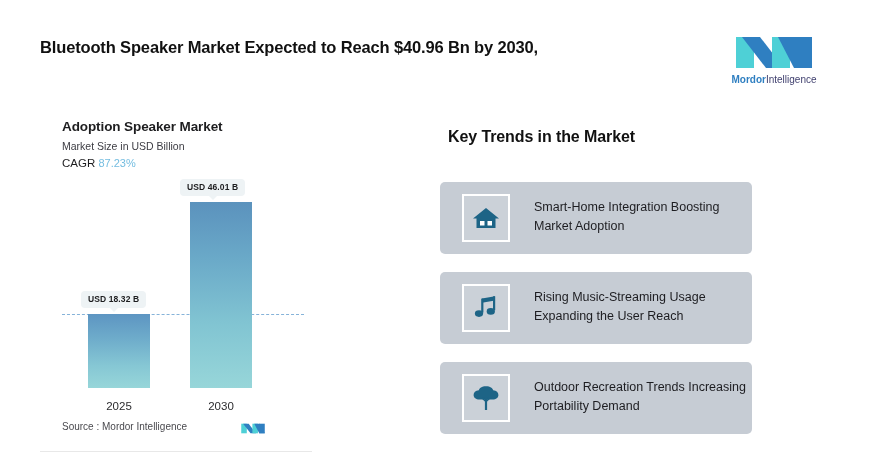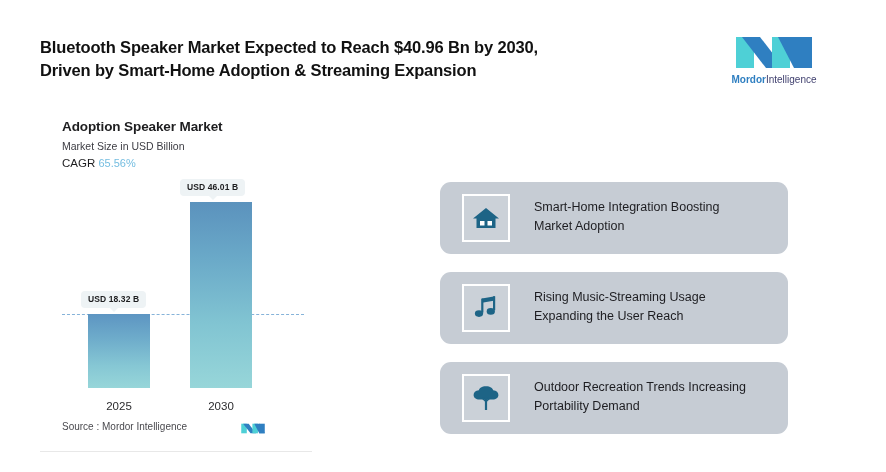--- a/index.html
+++ b/index.html
@@ -198,24 +198,24 @@
     left: 448px;
     top: 128px;
     font-size: 16px;
     font-weight: bold;
     color: #111111;
     letter-spacing: -0.1px;
   }
   .trend-card {
     position: absolute;
     left: 440px;
-    width: 348px;
+    width: 312px;
     height: 72px;
     background: #c6ccd4;
-    border-radius: 11px;
+    border-radius: 5px;
   }
   .card-1 { top: 182px; }
   .card-2 { top: 272px; }
   .card-3 { top: 362px; }
 
   .icon-box {
     position: absolute;
     left: 22px;
     top: 12px;
     width: 48px;
@@ -238,21 +238,20 @@
   }
   .card-text .l2 { display: block; }
 </style>
 </head>
 <body>
 
 <div class="page">
 
   <div class="header-title">
     <span>Bluetooth Speaker Market Expected to Reach $40.96 Bn by 2030,</span>
-    <span class="line2">Driven by Smart-Home Adoption &amp; Streaming Expansion</span>
   </div>
 
   <div class="logo-block">
     <div class="logo-mark">
       <svg viewBox="0 0 84 37" width="84" height="37" aria-hidden="true">
         <polygon points="4,3 22,3 22,34 4,34" fill="#4ed0d6"></polygon>
         <polygon points="10,3 28,3 52,34 34,34" fill="#2f7fc1"></polygon>
         <polygon points="40,3 58,3 58,34 40,34" fill="#4ed0d6"></polygon>
         <polygon points="46,3 64,3 80,34 62,34" fill="#2f7fc1"></polygon>
         <polygon points="62,3 80,3 80,34 62,34" fill="#2f7fc1"></polygon>
@@ -262,21 +261,21 @@
       <span class="w1">Mordor</span><span class="w2">Intelligence</span>
     </div>
   </div>
 
   <div class="chart-card">
 
     <div class="chart-title">Adoption Speaker Market</div>
     <div class="chart-subtitle">Market Size in USD Billion</div>
     <div class="chart-cagr">
       <span>CAGR</span>
-      <span class="cagr-val">65.56%</span>
+      <span class="cagr-val">87.23%</span>
     </div>
 
     <div class="plot">
 
       <div class="dashed-line"></div>
 
       <div class="bar bar-2025"></div>
       <div class="bar bar-2030"></div>
 
       <div class="value-pill pill-2025">USD 18.32 B</div>
@@ -293,20 +292,21 @@
           <polygon points="4,3 22,3 22,34 4,34" fill="#4ed0d6"></polygon>
           <polygon points="10,3 28,3 52,34 34,34" fill="#2f7fc1"></polygon>
           <polygon points="40,3 58,3 58,34 40,34" fill="#4ed0d6"></polygon>
           <polygon points="46,3 64,3 80,34 62,34" fill="#2f7fc1"></polygon>
           <polygon points="62,3 80,3 80,34 62,34" fill="#2f7fc1"></polygon>
         </svg>
       </div>
     </div>
   </div>
 
+  <div class="trends-heading">Key Trends in the Market</div>
 
   <div class="trend-card card-1">
     <div class="icon-box">
       <svg viewBox="0 0 28 24" width="28" height="24" aria-hidden="true">
         <path d="M14 2 L27 12.5 L23.5 12.5 L23.5 22 L4.5 22 L4.5 12.5 L1 12.5 Z" fill="#1d6486"></path>
         <rect x="8" y="15" width="4.5" height="4.5" fill="#ffffff"></rect>
         <rect x="15.5" y="15" width="4.5" height="4.5" fill="#ffffff"></rect>
       </svg>
     </div>
     <div class="card-text">

